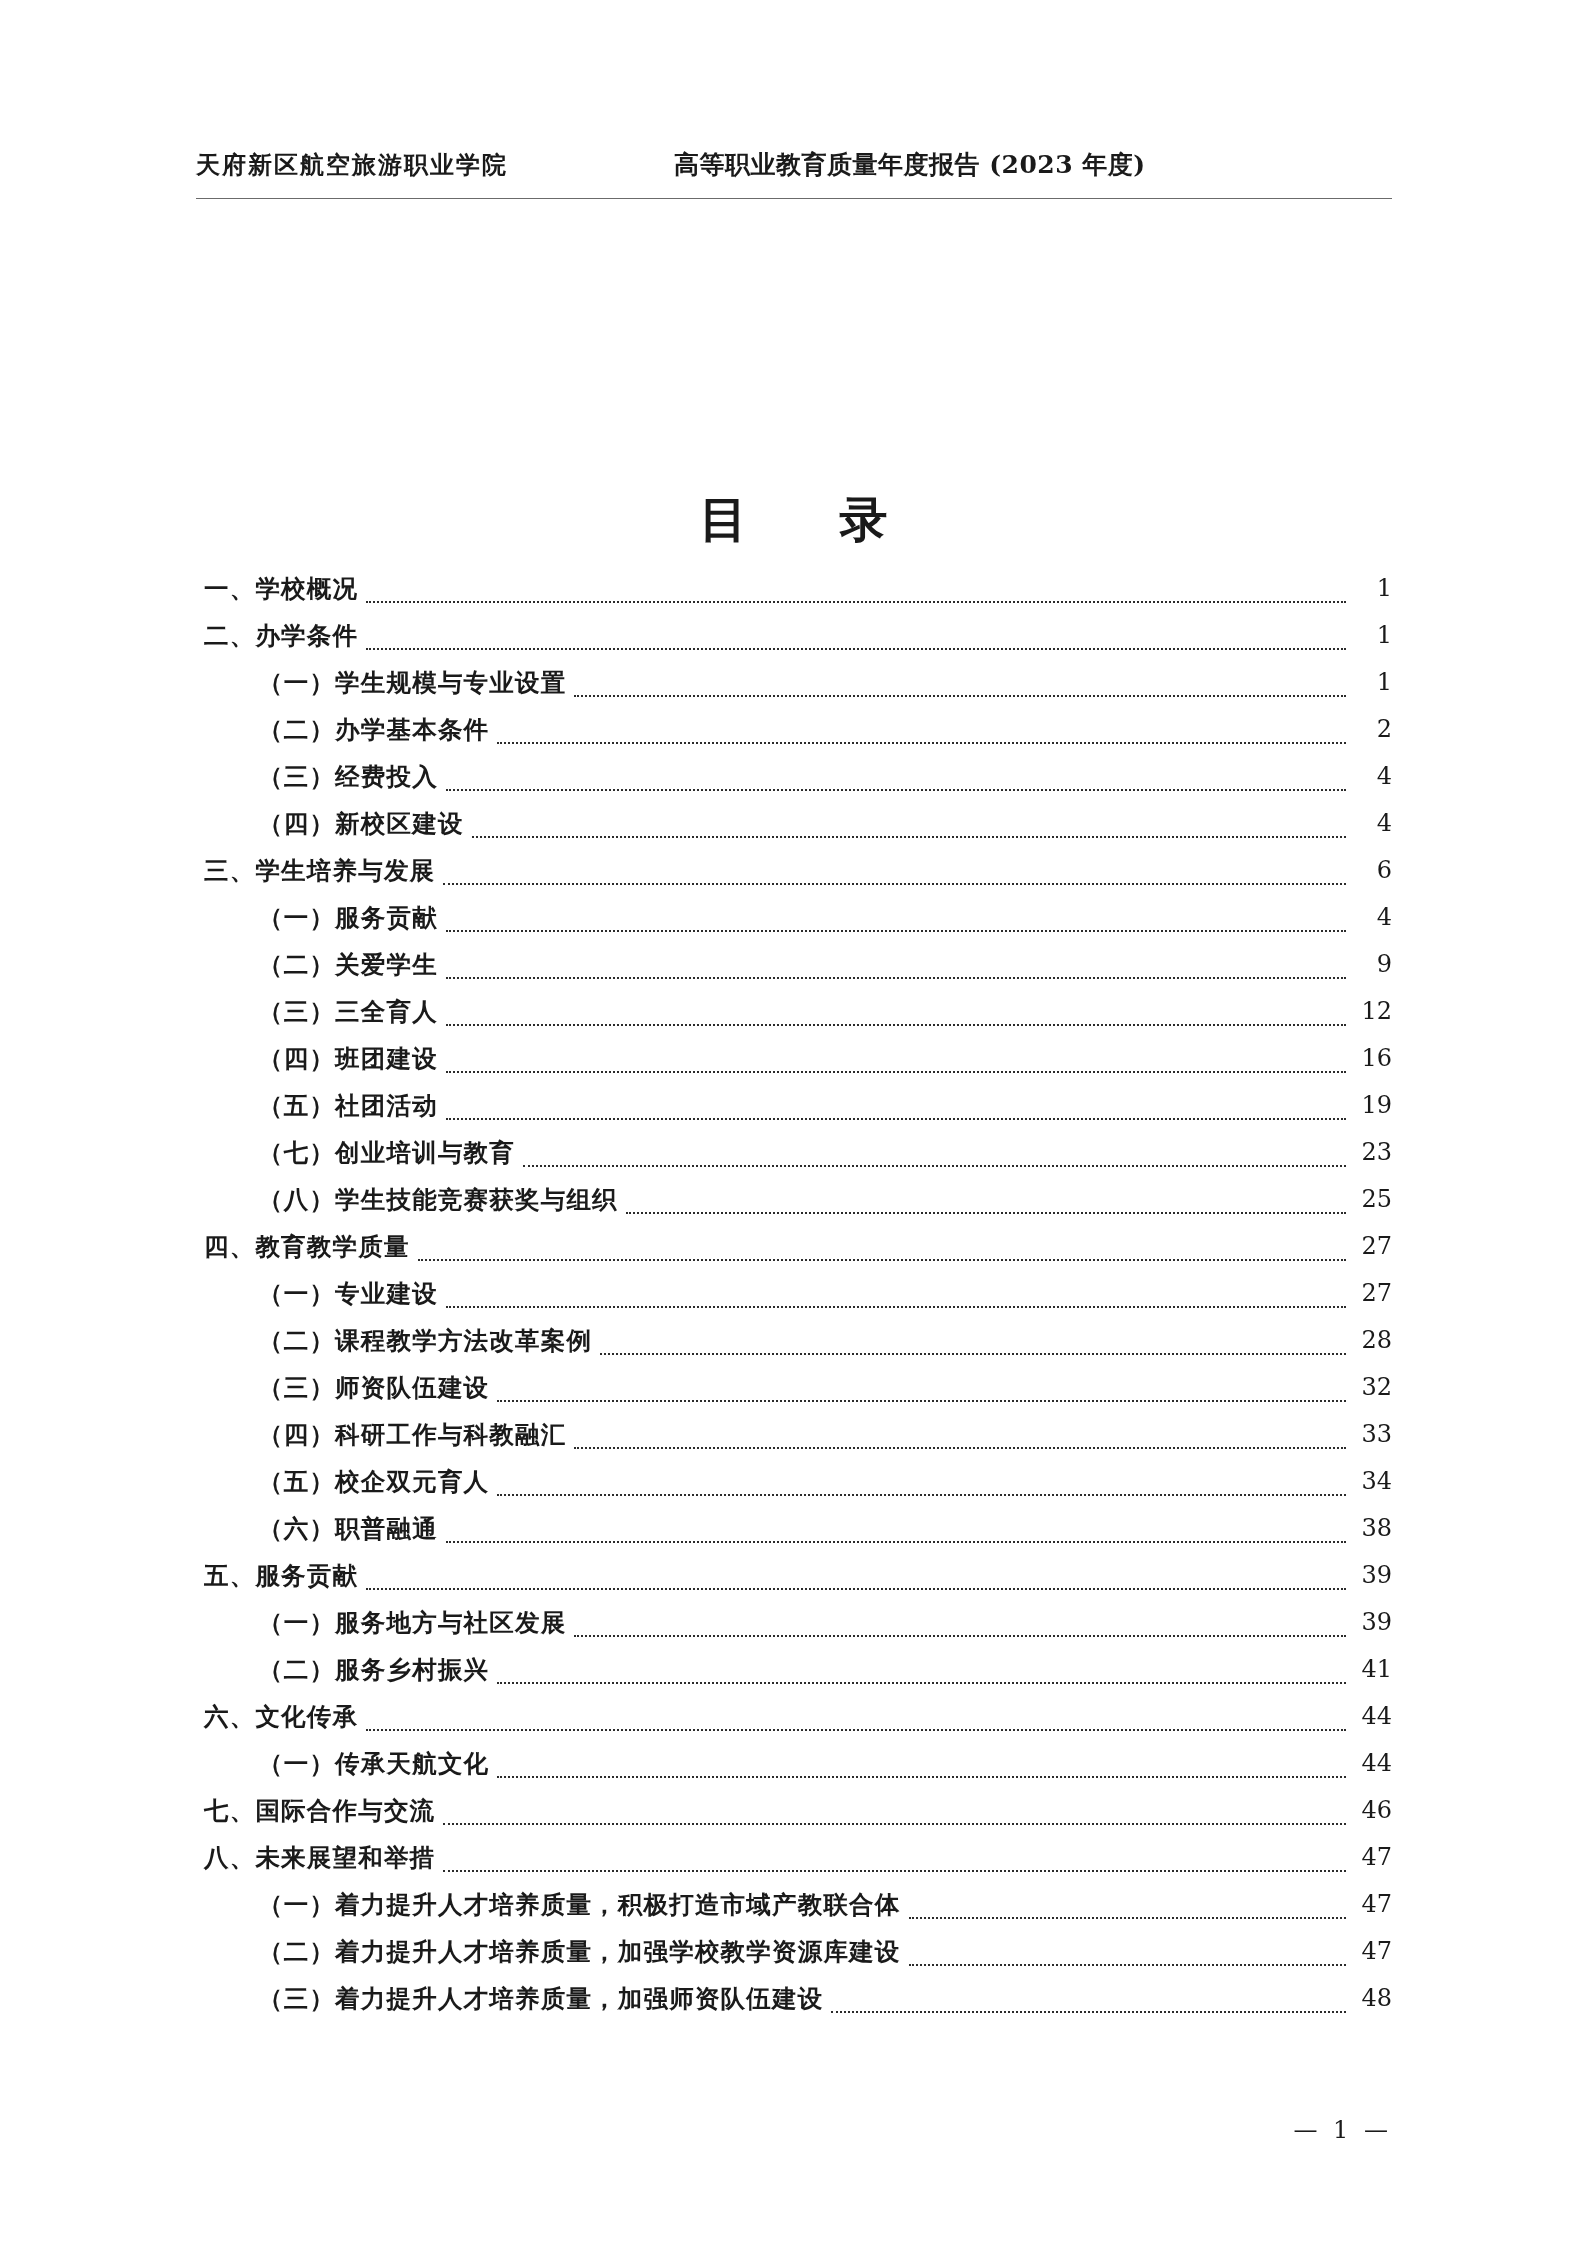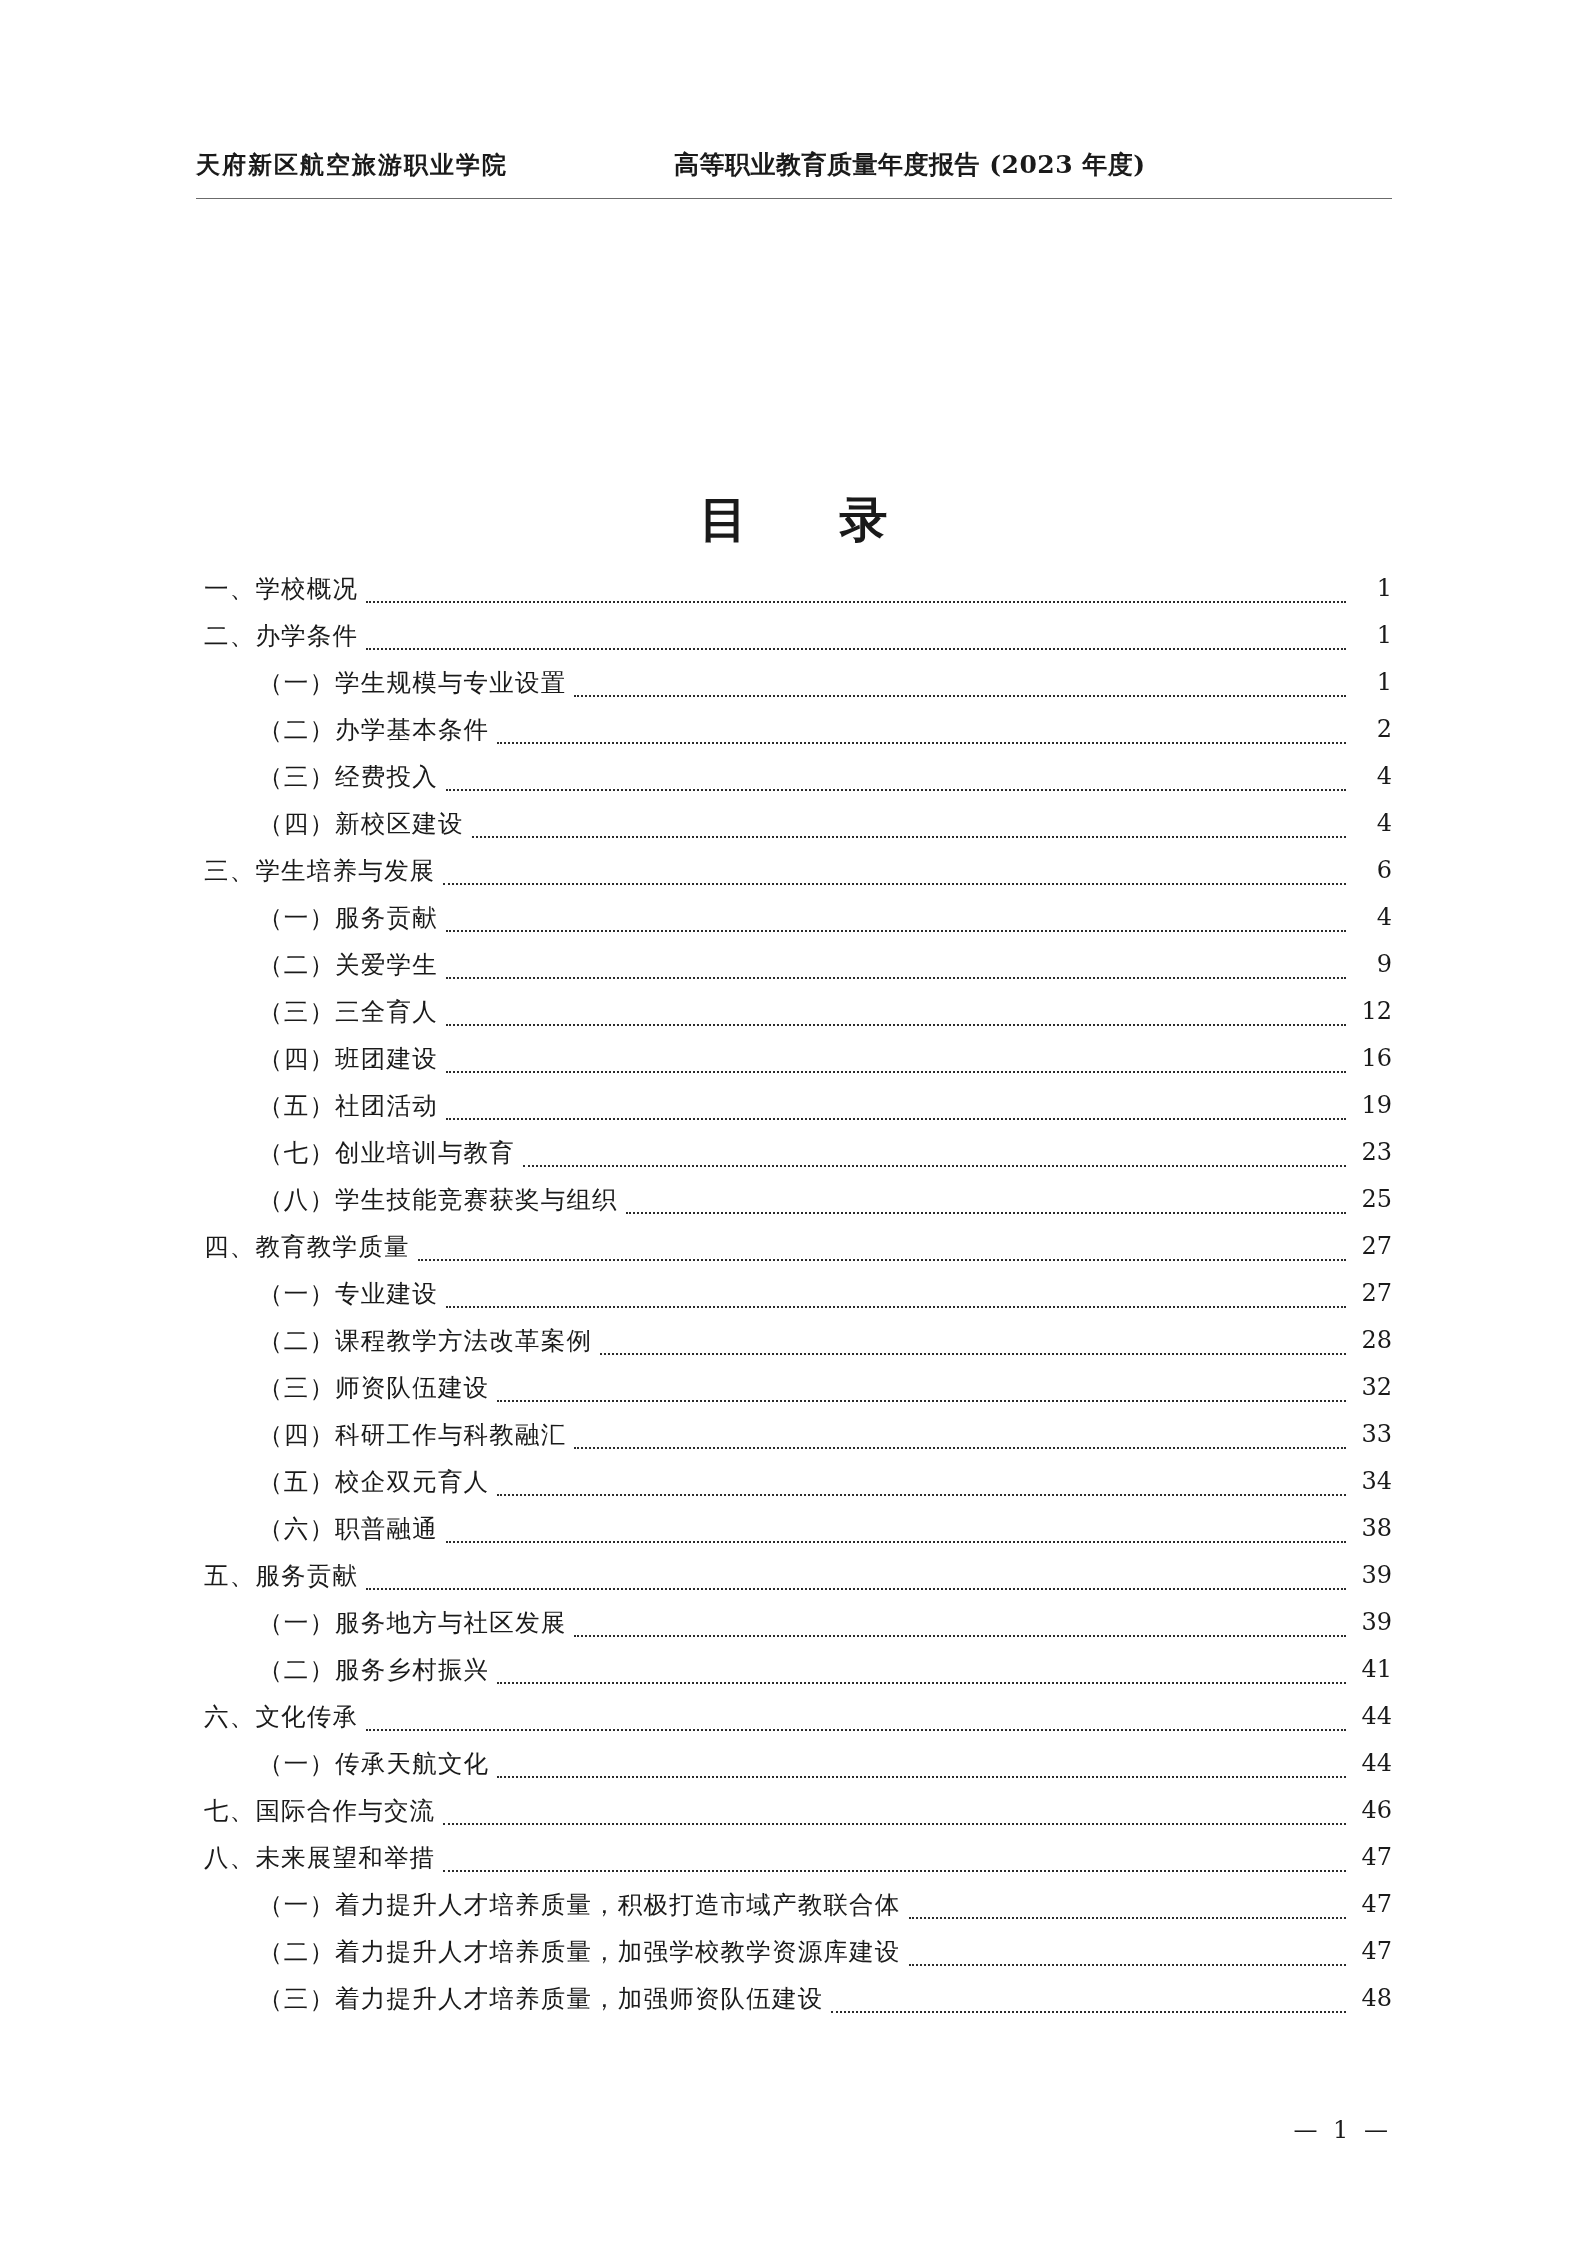--- a/index.html
+++ b/index.html
@@ -76,20 +76,21 @@
   }
   .toc-row {
     display: flex;
     align-items: flex-end;
     font-size: 24.5px;
     line-height: 47px;
     white-space: nowrap;
   }
   .toc-row .lbl {
     letter-spacing: 1.2px;
+    font-weight: bold;
   }
   .toc-row .leader {
     flex: 1 1 auto;
     overflow: hidden;
     margin: 0 6px 7px 8px;
     height: 1px;
     position: relative;
     top: -2px;
     border-bottom: 2.2px dotted #2b2b2b;
   }

